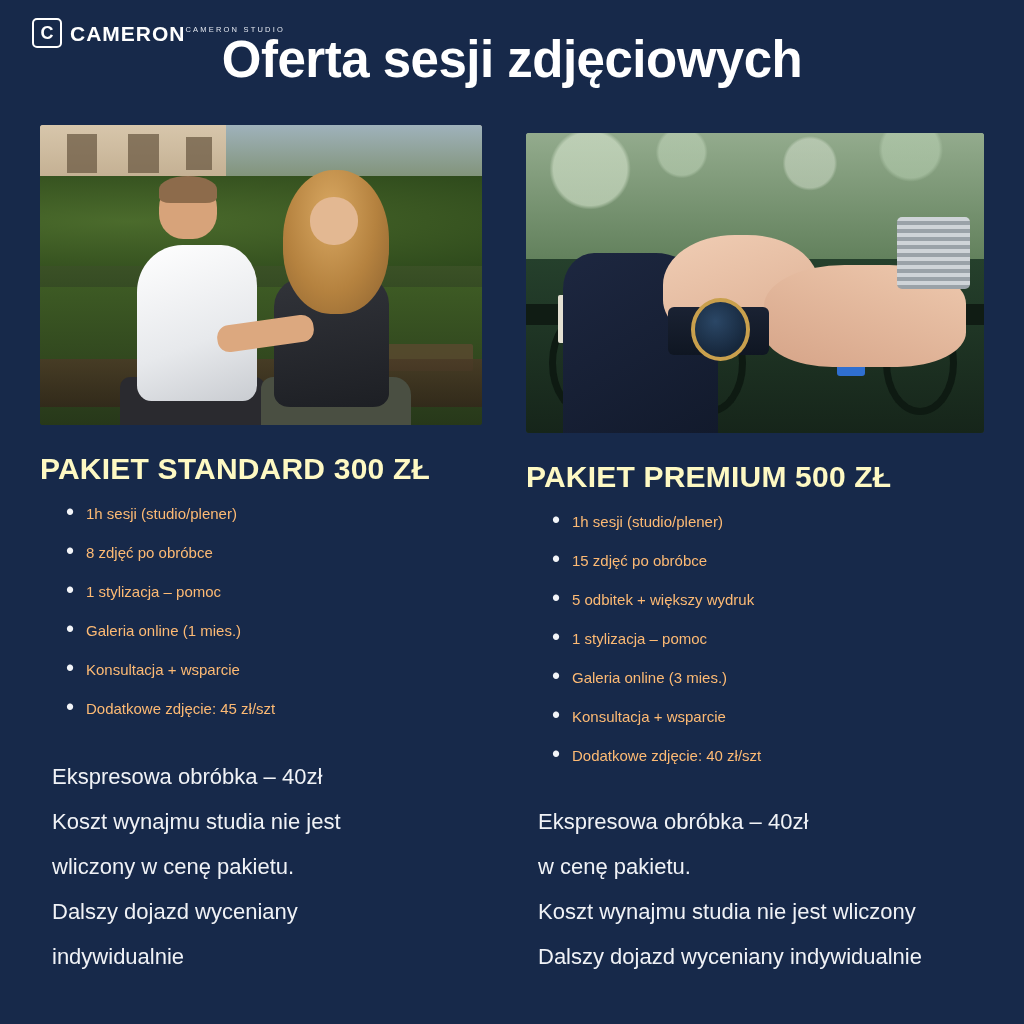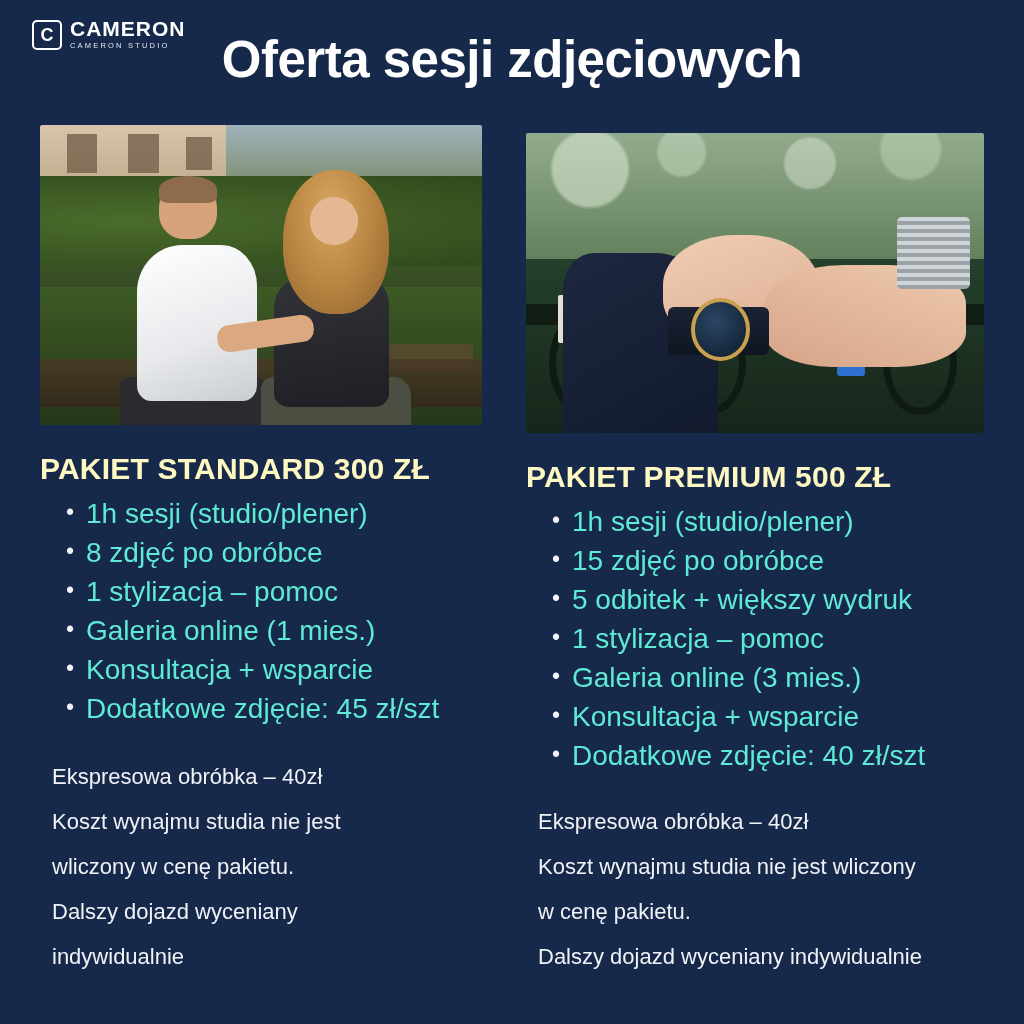--- a/index.html
+++ b/index.html
@@ -34,21 +34,20 @@
     align-items: center;
     justify-content: center;
     font-size: 18px;
     font-weight: bold;
     line-height: 1;
     color: #ffffff;
     box-sizing: border-box;
   }
   .logo-text {
     display: flex;
-    flex-direction: column;
     justify-content: center;
   }
   .logo-name {
     font-size: 21px;
     font-weight: bold;
     letter-spacing: 1px;
     line-height: 1;
     color: #ffffff;
   }
   .logo-sub {
@@ -248,23 +247,23 @@
     color: #fef9c3;
     letter-spacing: 0.2px;
   }
   ul.features {
     margin: 0;
     padding: 0 0 0 46px;
     list-style: none;
   }
   ul.features li {
     position: relative;
-    font-size: 28px;
+    font-size: 15px;
     line-height: 39px;
-    color: #5eead4;
+    color: #fdba74;
   }
   ul.features li::before {
     content: "\2022";
     position: absolute;
     left: -20px;
     top: -1px;
     font-size: 23px;
     color: #f2f4f8;
   }
   .notes {
@@ -358,19 +357,19 @@
       <li>15 zdjęć po obróbce</li>
       <li>5 odbitek + większy wydruk</li>
       <li>1 stylizacja – pomoc</li>
       <li>Galeria online (3 mies.)</li>
       <li>Konsultacja + wsparcie</li>
       <li>Dodatkowe zdjęcie: 40 zł/szt</li>
     </ul>
 
     <div class="notes">
       <p>Ekspresowa obróbka – 40zł</p>
+      <p>w cenę pakietu.</p>
       <p>Koszt wynajmu studia nie jest wliczony</p>
-      <p>w cenę pakietu.</p>
       <p>Dalszy dojazd wyceniany indywidualnie</p>
     </div>
   </div>
 
 </div>
 
 </body></html>

